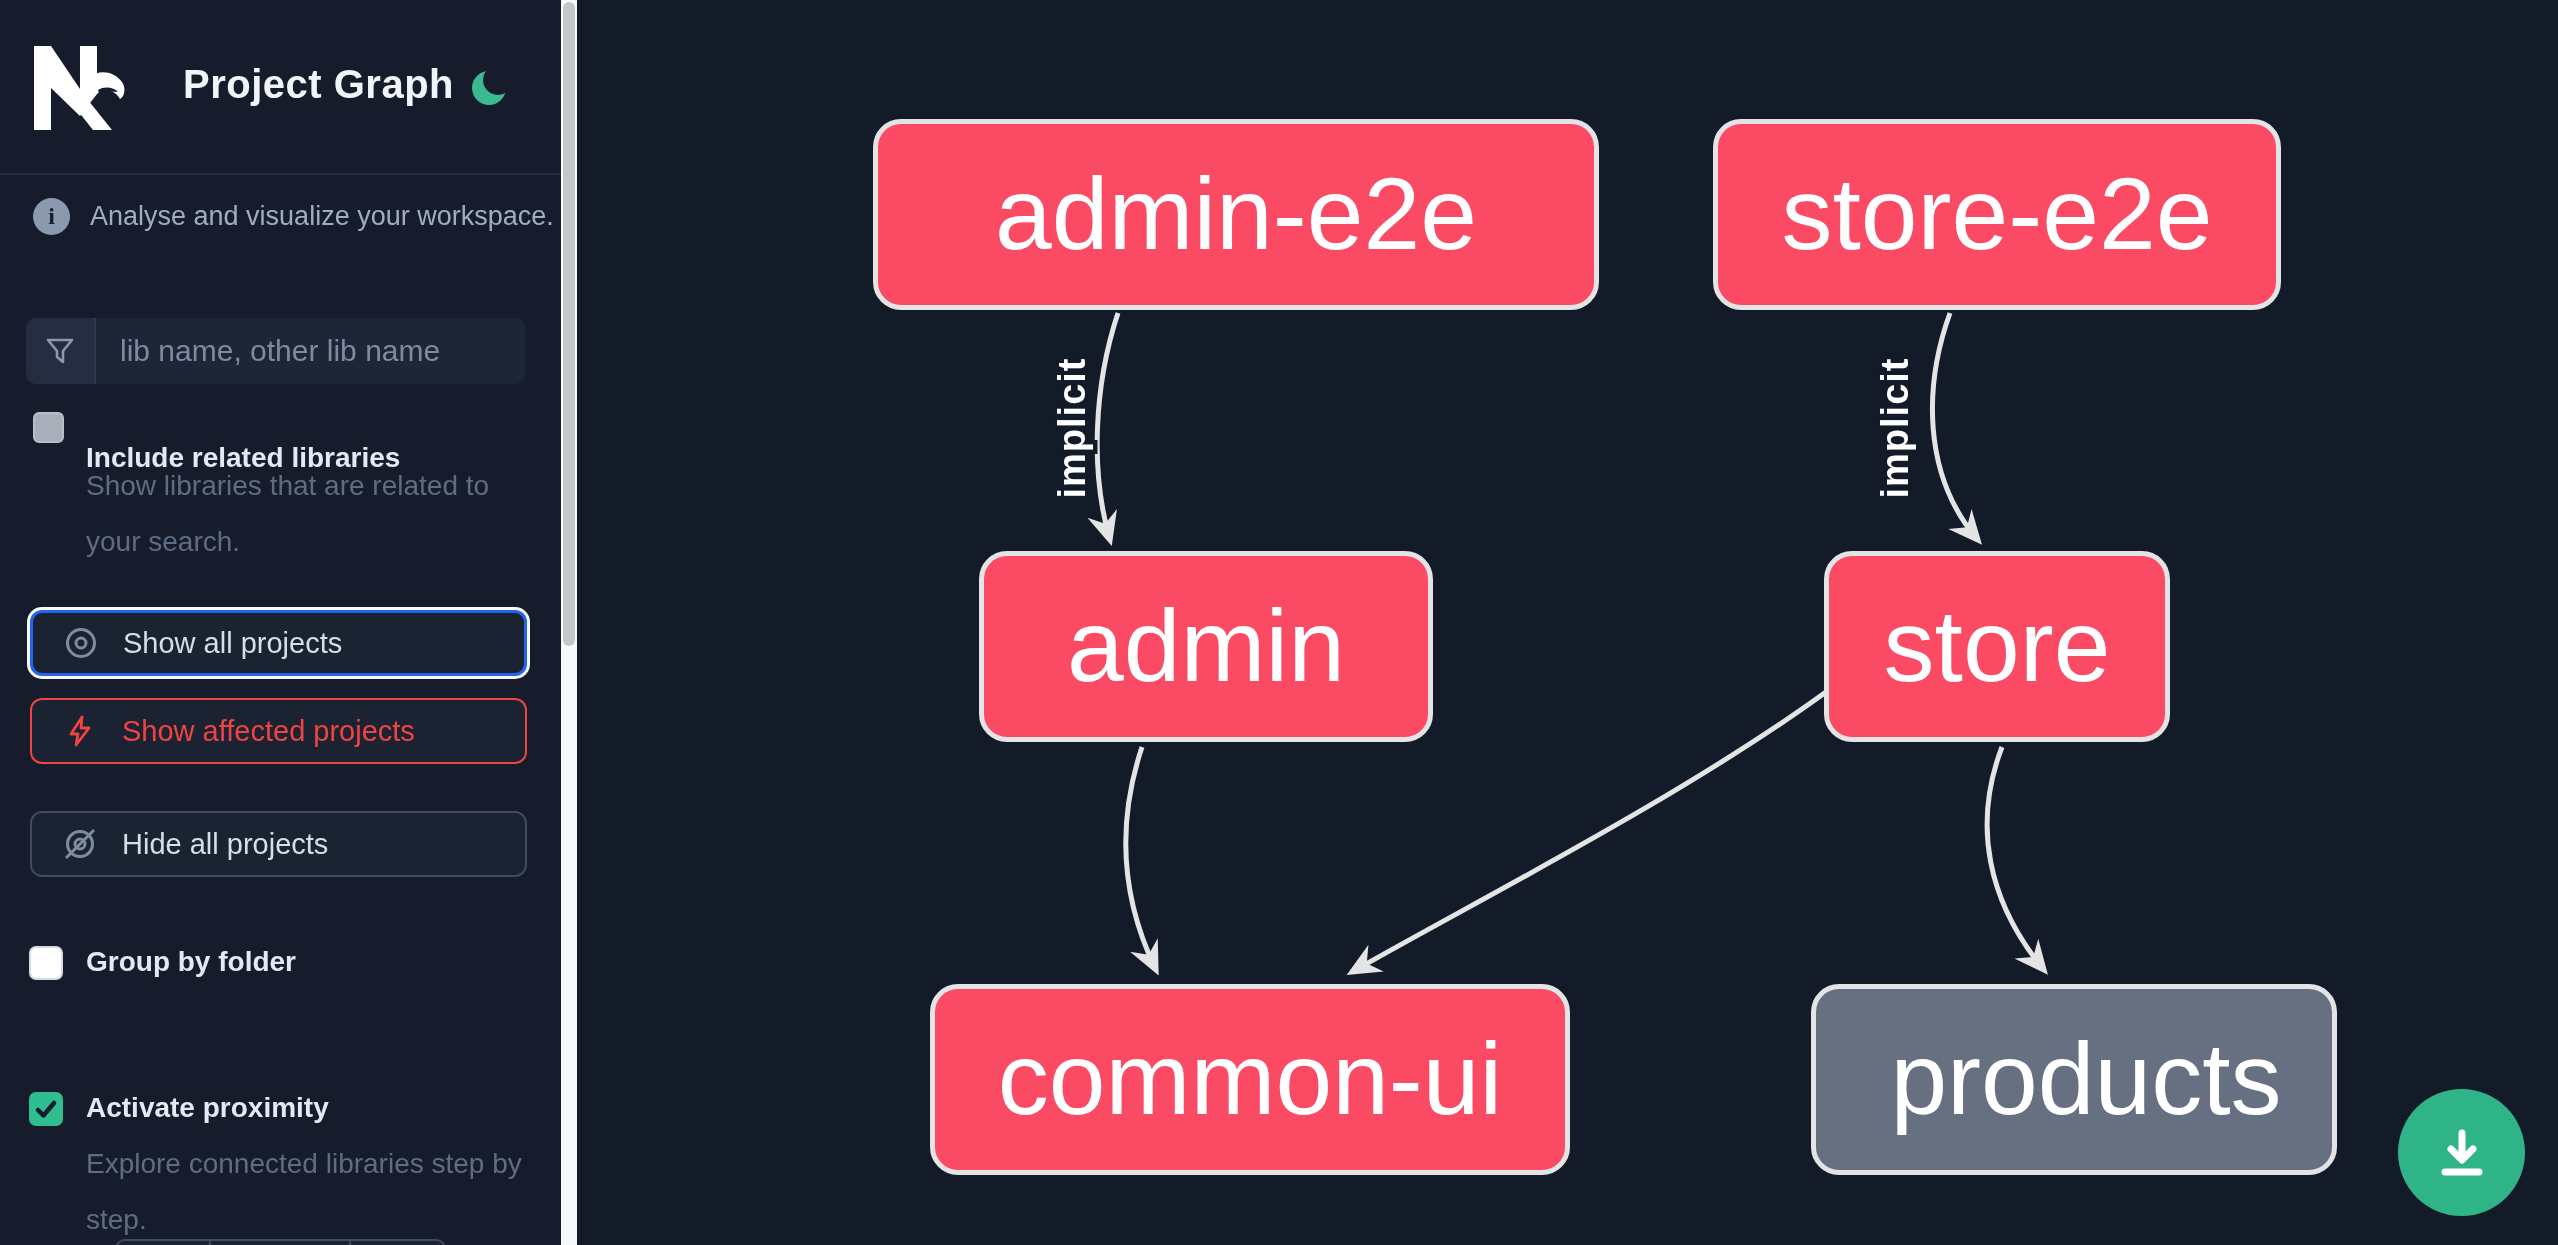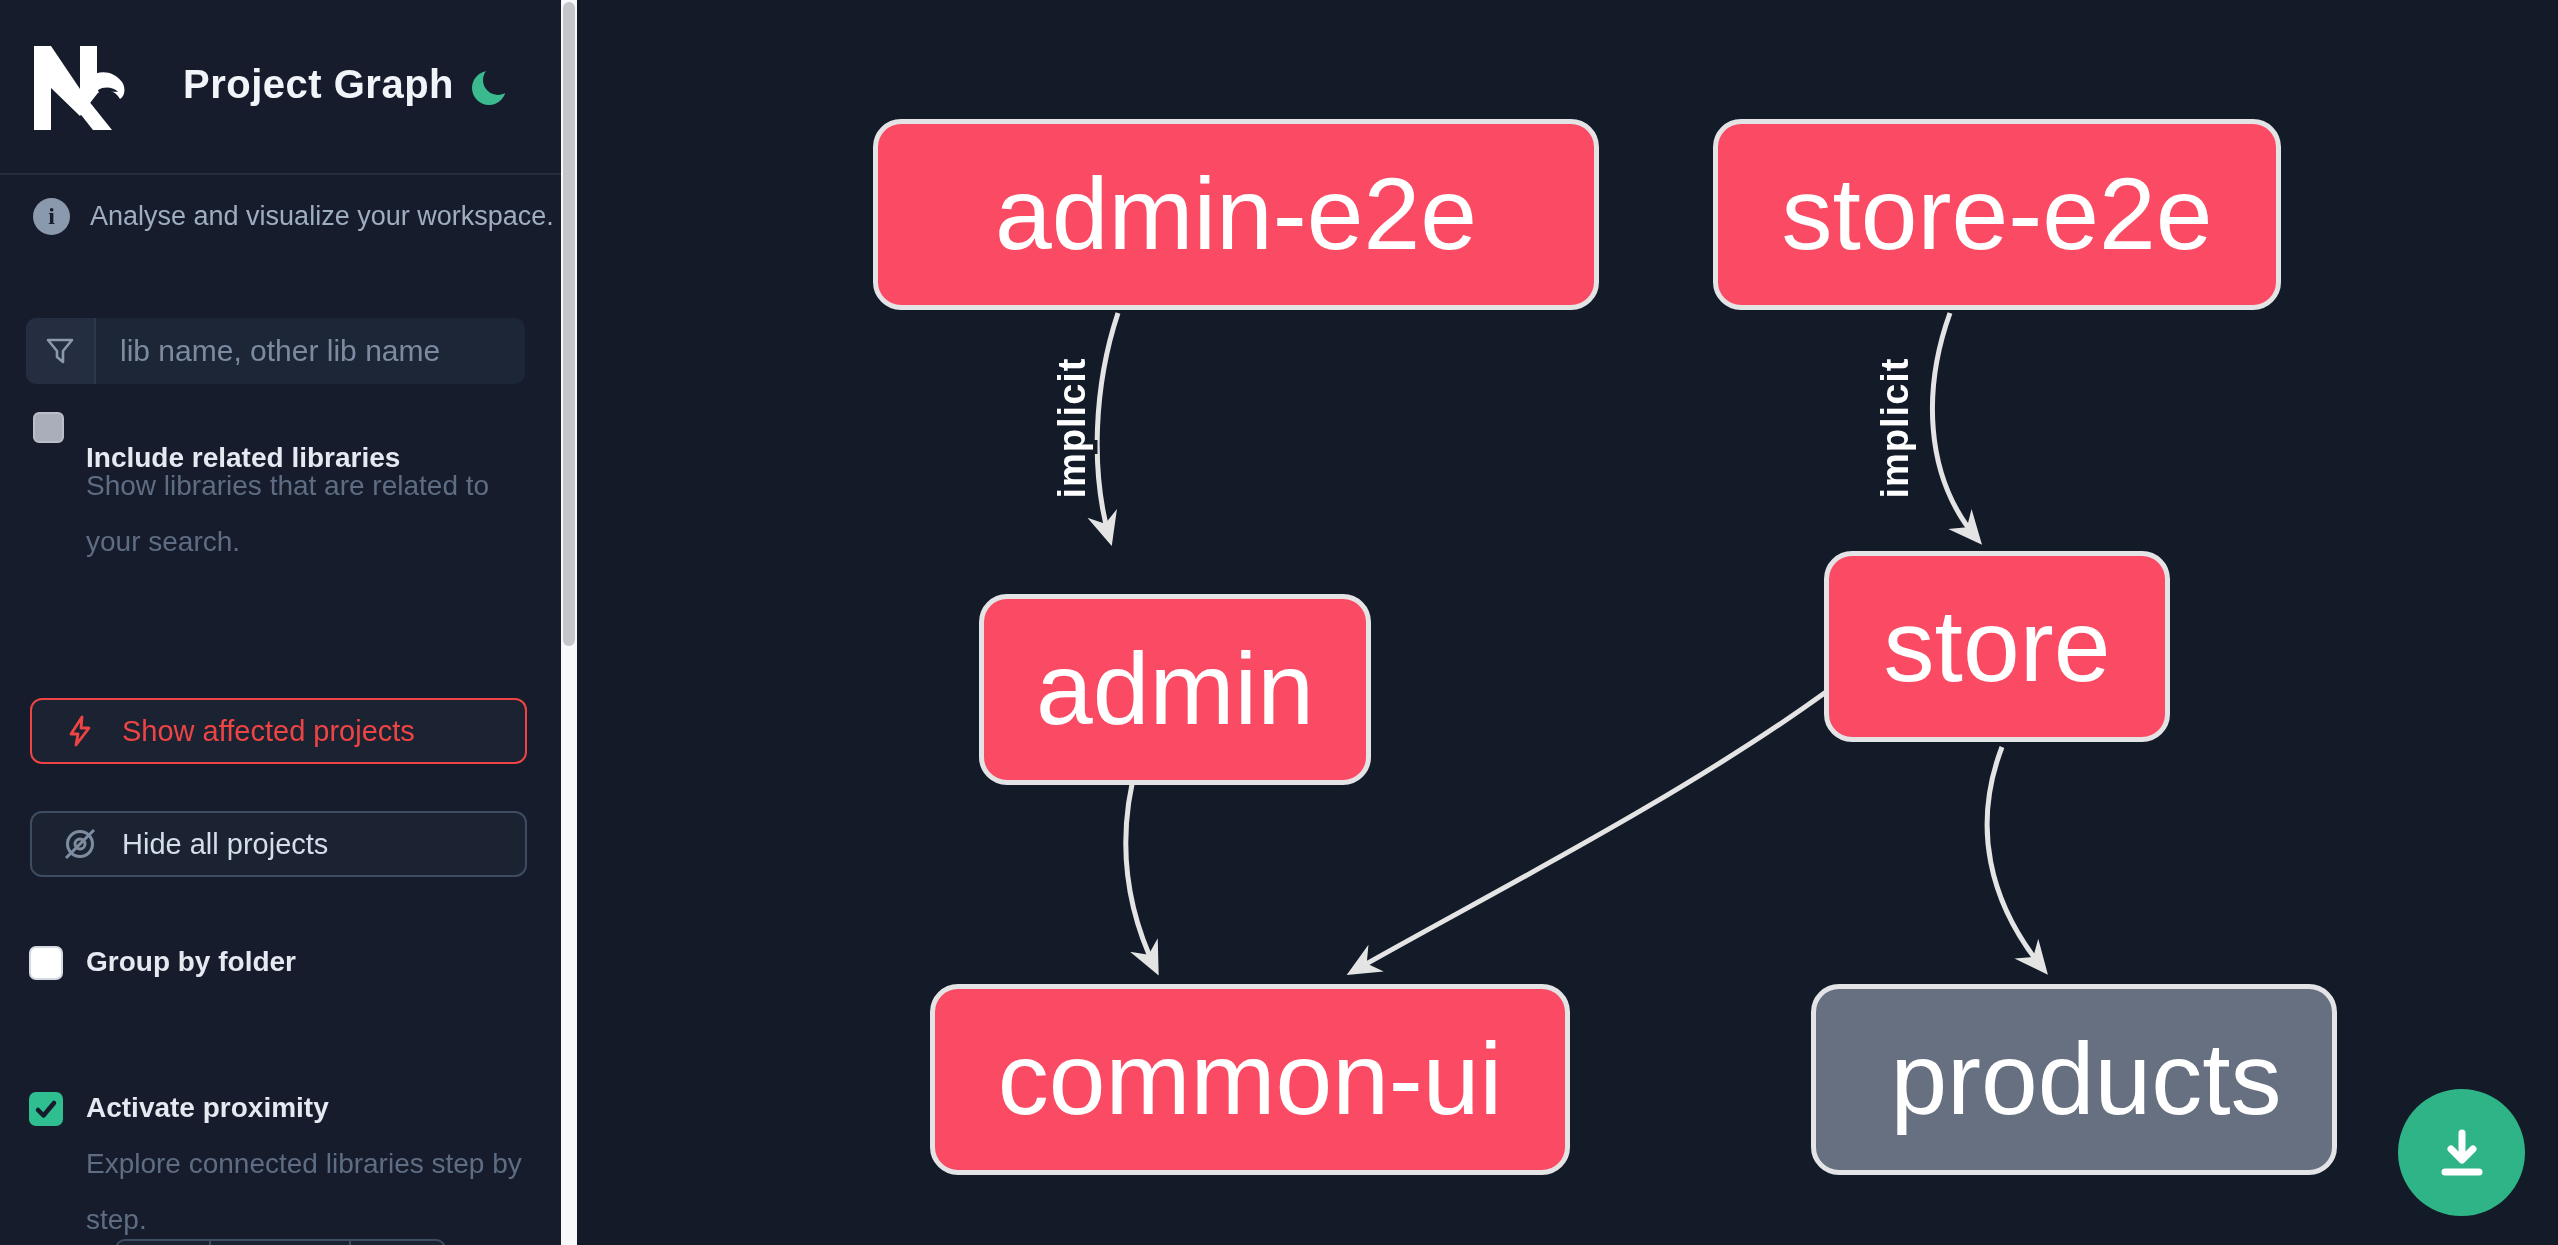--- a/index.html
+++ b/index.html
@@ -53,21 +53,21 @@
   .edges-svg { position:absolute; left:0; top:0; width:2558px; height:1245px; pointer-events:none; }
   .edge-label { font-size:38px; font-weight:700; fill:#ffffff; letter-spacing:1px;
                 paint-order:stroke; stroke:#131a28; stroke-width:9px; }
 
   .node { position:absolute; border:5px solid #e4e4e7; border-radius:28px; background:#fb4a63;
           display:flex; align-items:center; justify-content:center; color:#ffffff;
           font-size:102px; font-weight:400; cursor:pointer; white-space:nowrap; }
   .node-gray { background:#667081; }
   .n-admin-e2e  { left:873px;  top:119px; width:726px; height:191px; }
   .n-store-e2e  { left:1713px; top:119px; width:568px; height:191px; }
-  .n-admin      { left:979px;  top:551px; width:392px; height:191px;margin-top:43px; }
+  .n-admin      { left:979px;  top:551px; width:454px; height:191px; }
   .n-store      { left:1824px; top:551px; width:346px; height:191px; }
   .n-common-ui  { left:930px;  top:984px; width:640px; height:191px; }
   .n-products   { left:1811px; top:984px; width:526px; height:191px;padding-left:24px; }
 
   .download-fab { position:absolute; left:2398px; top:1089px; width:127px; height:127px; border-radius:50%;
                   background:#2fb487; border:none; cursor:pointer; display:flex; align-items:center; justify-content:center; }
 </style>
 </head>
 <body>
 
@@ -134,20 +134,29 @@
         <path d="M4 5 H28 L19 16 V27 L13 22 V16 Z"></path>
       </svg>
     </span>
     <input class="search-input" type="text" placeholder="lib name, other lib name" style="">
   </div>
 
   <span class="cb cb-gray"></span>
   <span class="check-label" style="left:86px; top:410px;margin-top:32px;">Include related libraries</span>
   <span class="check-desc" style="top:458px; width:460px;">Show libraries that are related to your search.</span>
 
+  <div class="sb-btn btn-show-all">
+    <span class="btn-ico">
+      <svg width="36" height="36" viewBox="0 0 36 36" fill="none" stroke="#7e8ca0" stroke-width="3">
+        <circle cx="18" cy="18" r="13.5"></circle>
+          <circle cx="18" cy="18" r="5"></circle>
+      </svg>
+    </span>
+    <span>Show all projects</span>
+  </div>
 
   <div class="sb-btn btn-affected">
     <span class="btn-ico">
       <svg width="34" height="34" viewBox="0 0 34 34" fill="none" stroke="#ef4444" stroke-width="2.8" stroke-linejoin="round">
         <path d="M19 3 L8 20 H15 L13 31 L26 14 H18 Z"></path>
       </svg>
     </span>
     <span>Show affected projects</span>
   </div>
 

